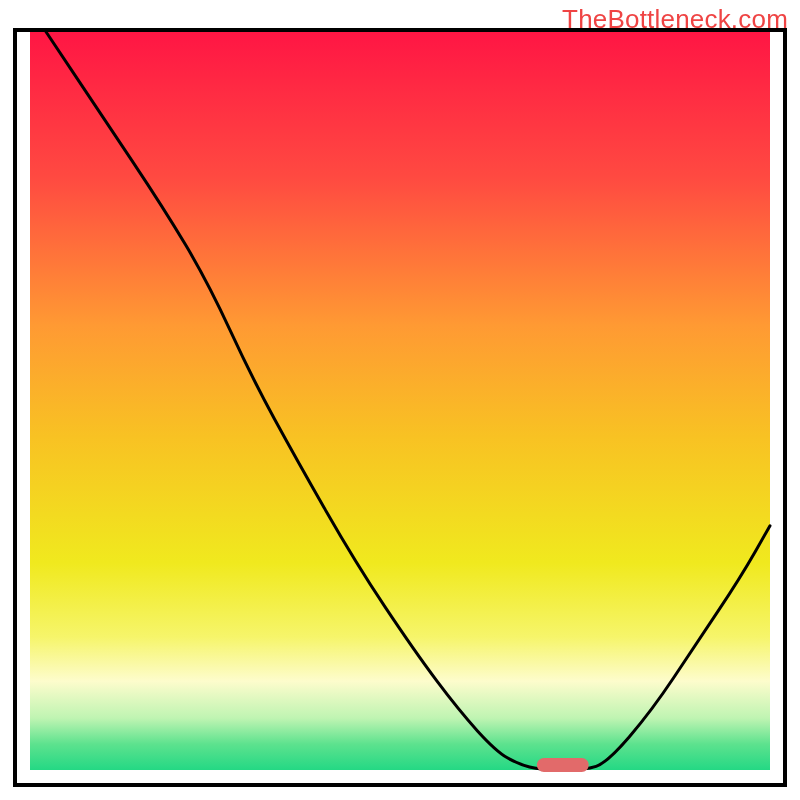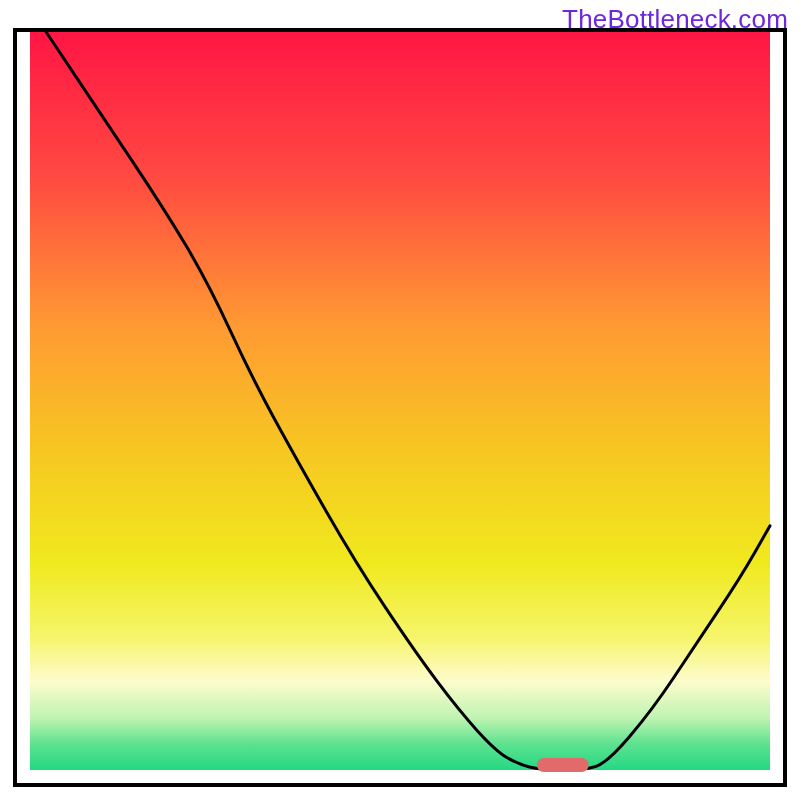--- a/index.html
+++ b/index.html
@@ -13,21 +13,21 @@
   }
   .wrap {
     position: relative;
     width: 800px;
     height: 800px;
   }
   .watermark {
     position: absolute;
     top: 4px;
     right: 12px;
-    color: #6d28d9;
+    color: #ef4444;
     font-size: 26px;
     font-weight: 500;
     letter-spacing: 0.2px;
     user-select: none;
   }
   svg.plot {
     position: absolute;
     top: 0;
     left: 0;
   }

